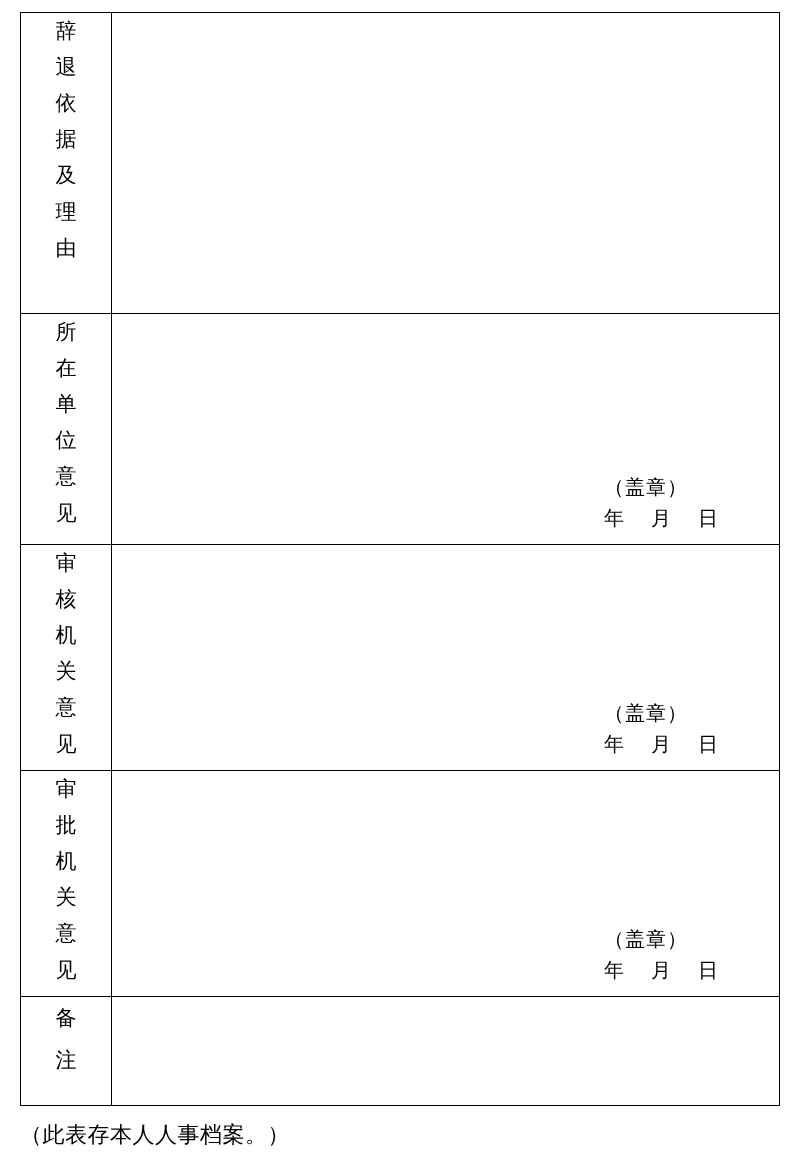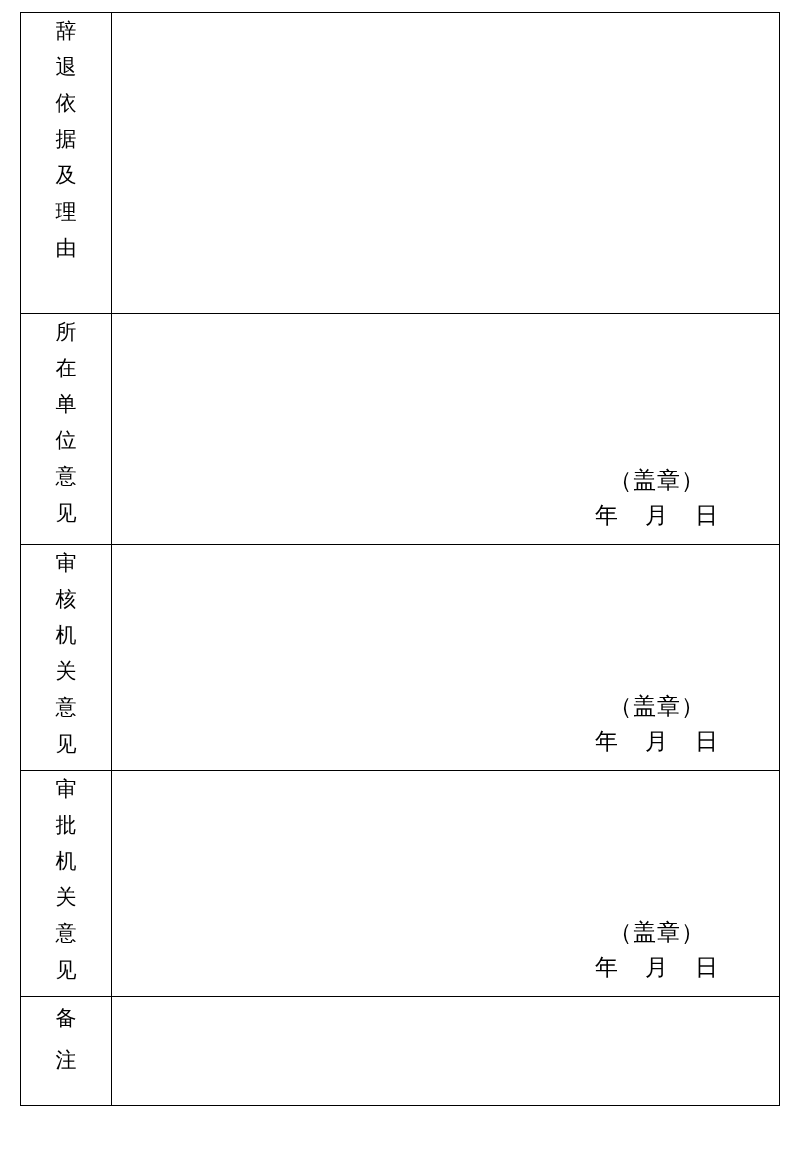--- a/index.html
+++ b/index.html
@@ -54,22 +54,22 @@
   }
   .content-inner {
     position: relative;
     height: 100%;
     box-sizing: border-box;
   }
   .sign-block {
     position: absolute;
     right: 60px;
     bottom: 10px;
-    text-align: center;
-    font-size: 23px;
+    text-align: left;
+    font-size: 20px;
     line-height: 1.55;
     white-space: nowrap;
   }
   .seal-line {
     display: block;
     letter-spacing: 1px;
   }
   .date-line {
     display: block;
     letter-spacing: 1px;
@@ -192,14 +192,15 @@
           </span>
         </td>
         <td class="content-cell">
           <div class="content-inner"></div>
         </td>
       </tr>
 
     </tbody>
   </table>
 
+  <div class="footnote">（此表存本人人事档案。）</div>
 
 </div>
 
 </body></html>

